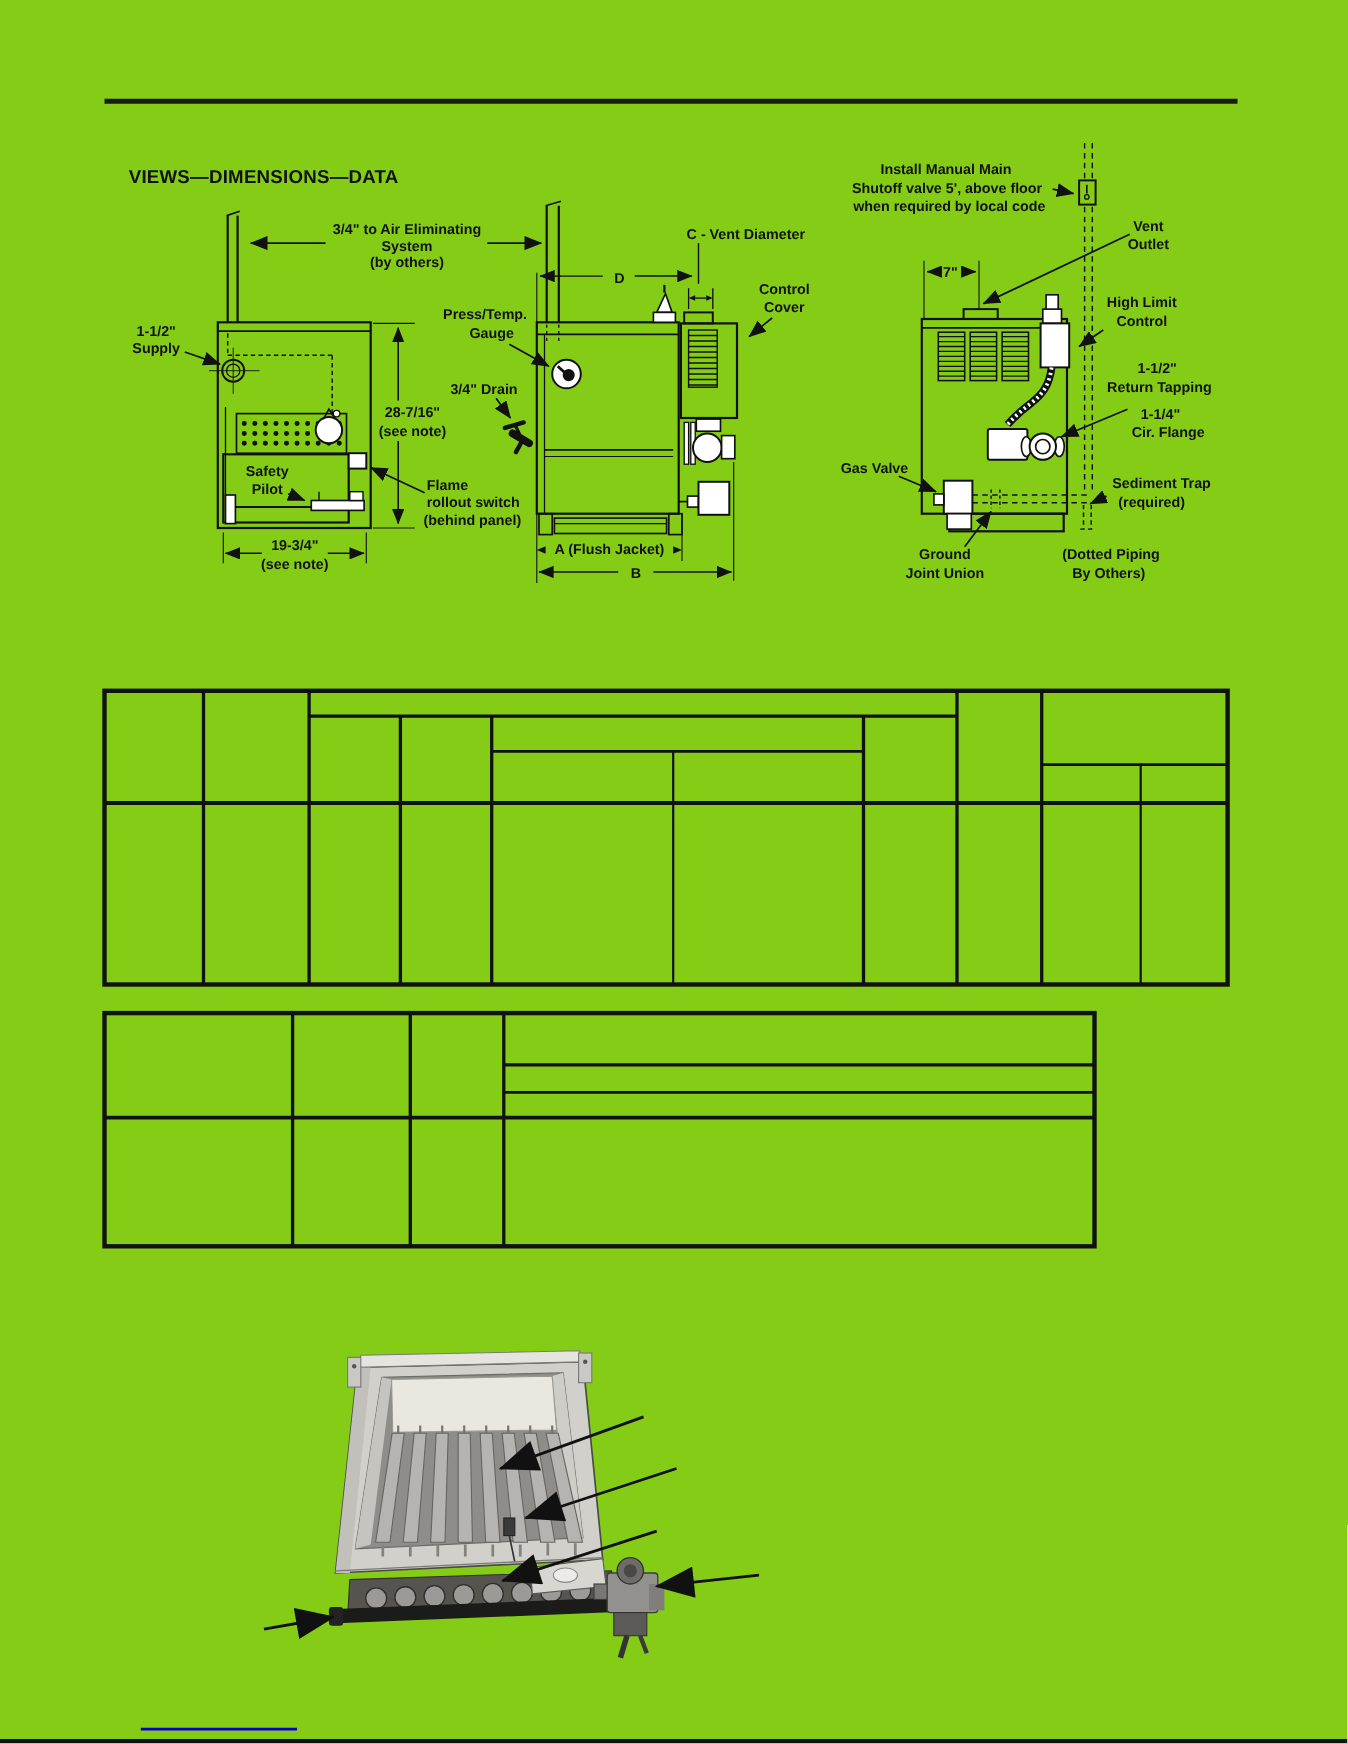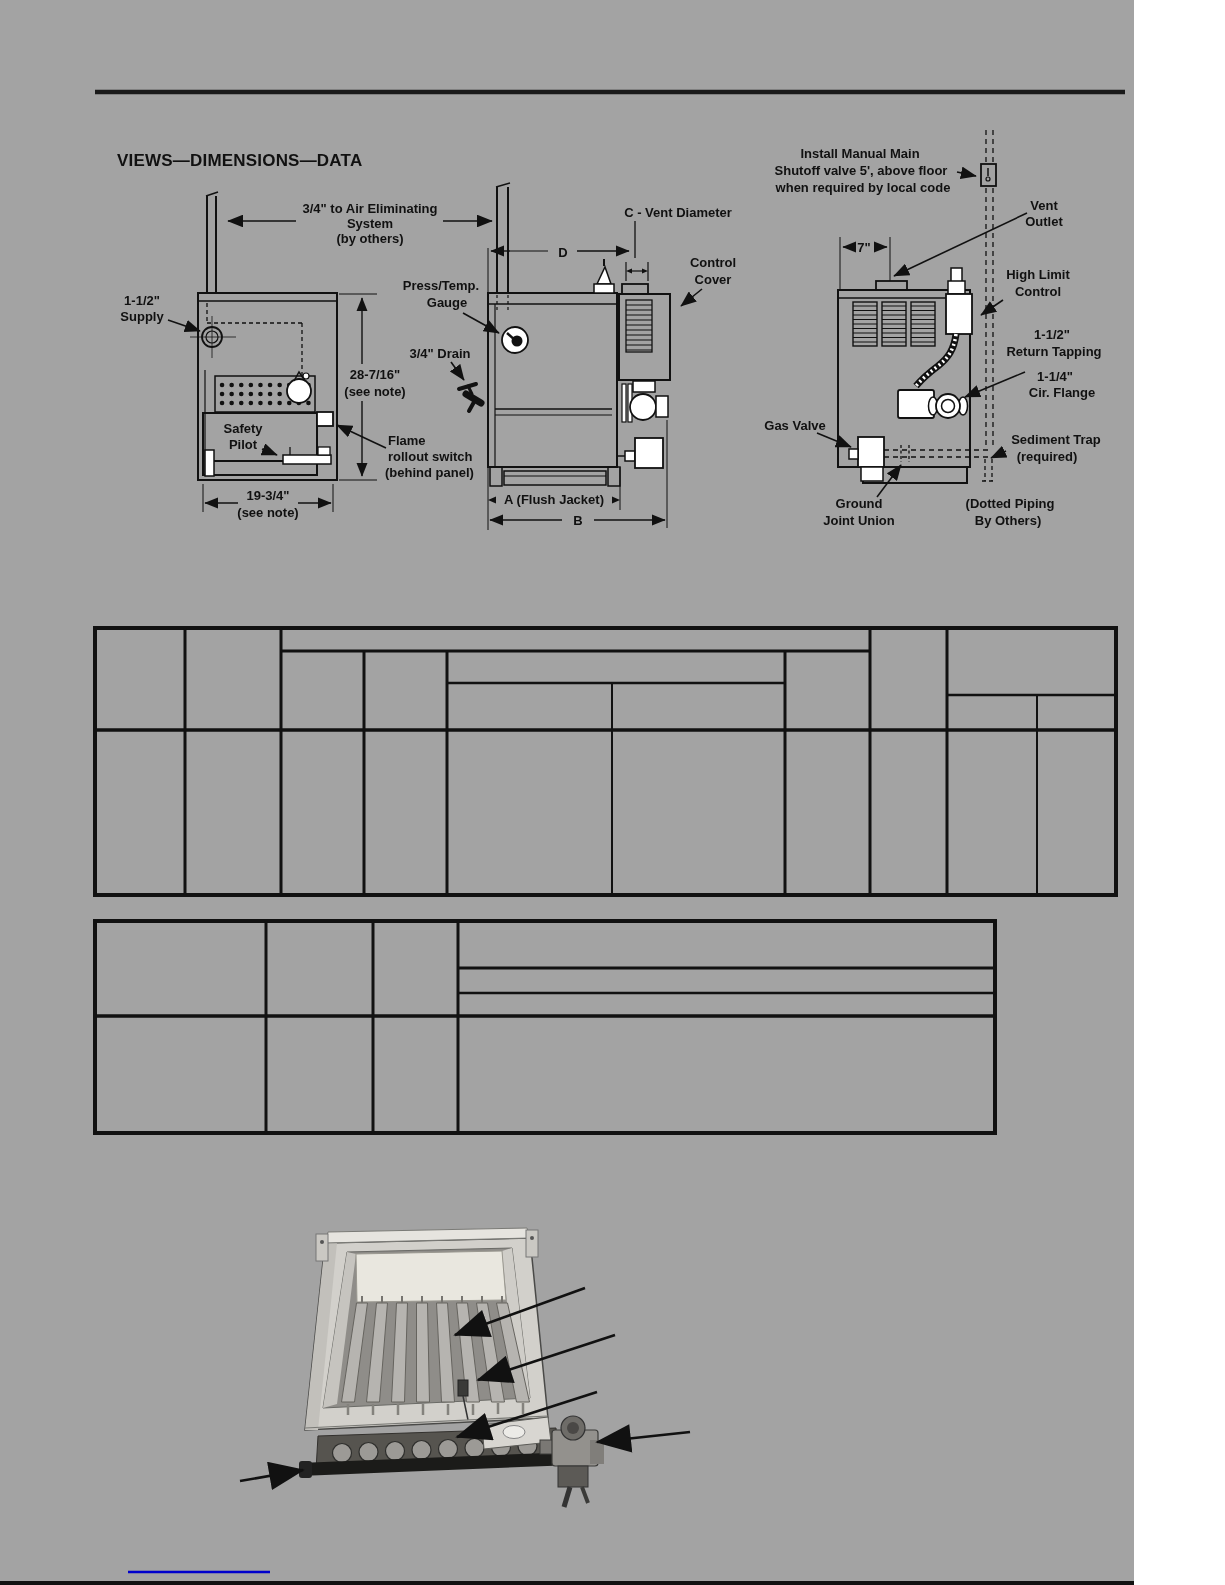--- a/index.html
+++ b/index.html
@@ -1,16 +1,16 @@
 <!DOCTYPE html>
 <html><head>
 <meta charset="utf-8">
 <style>
   html,body{margin:0;padding:0;background:#ffffff;}
-  .page{position:relative;width:1134px;height:1585px;background:#a3a3a3;overflow:hidden;
+  .page{position:relative;width:1225px;height:1585px;background:#84cc16;overflow:hidden;
         font-family:"Liberation Sans",sans-serif;}
   svg{position:absolute;left:0;top:0;}
   svg text{font-family:"Liberation Sans",sans-serif;font-weight:700;font-size:13px;fill:#111;}
   svg text.heading{font-size:17px;letter-spacing:.2px;}
   svg text.dim{font-size:13px;}
 </style>
 </head>
 <body>
 
 <div class="page">

